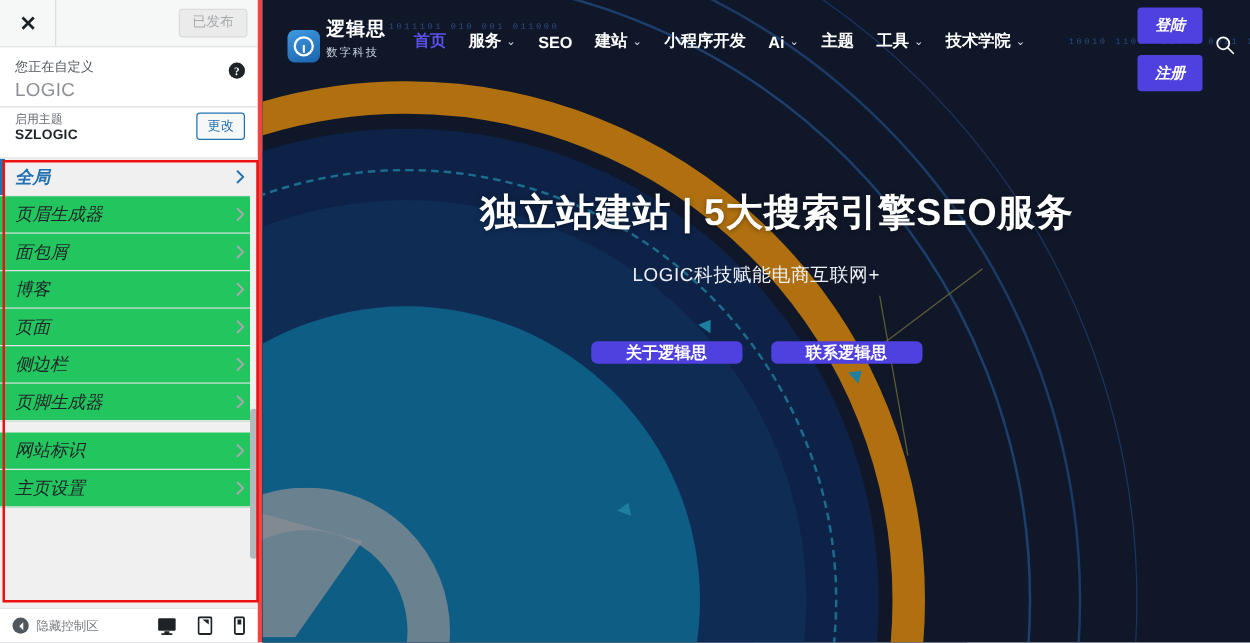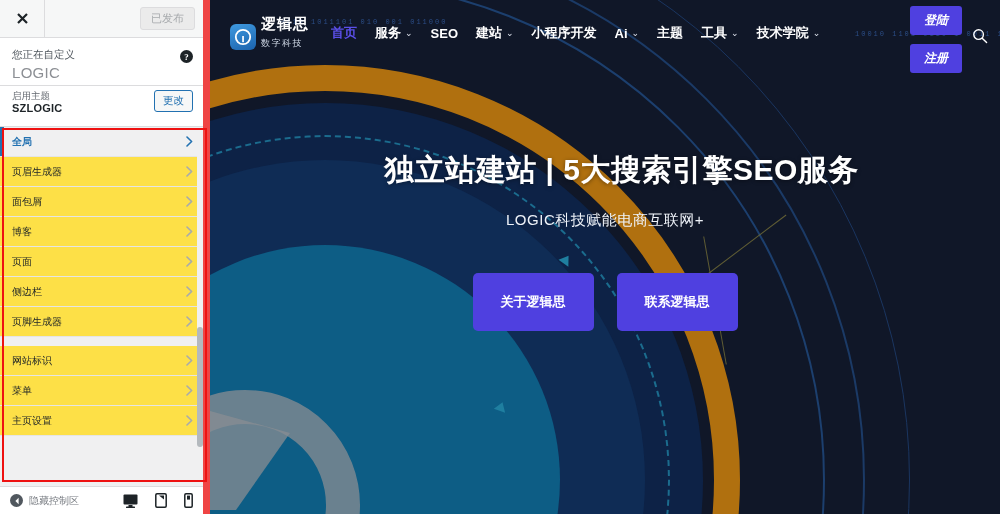--- a/index.html
+++ b/index.html
@@ -9,21 +9,21 @@
     font-family: "Liberation Sans", "DejaVu Sans", sans-serif;
     background: #fff;
   }
   #app { position: relative; width: 1000px; height: 514px; display: flex; }
 
   
   .customizer {
     position: relative;
     width: 210px; height: 514px;
     background: #fff;
-    border-right: 7px solid #ef4444;
+    border-right: 4px solid #ef4444;
     display: flex; flex-direction: column;
     flex: 0 0 210px;
   }
   .cz-topbar {
     height: 38px; flex: 0 0 38px;
     background: #f6f7f7;
     border-bottom: 1px solid #dcdcde;
     display: flex; align-items: stretch;
   }
   .cz-close {
@@ -85,24 +85,24 @@
   .cz-list-wrap {
     flex: 1; position: relative; overflow: hidden;
     background: #f0f0f1;
   }
   .cz-list { background: #fff; }
   .cz-gap { height: 9px; background: #f0f0f1; }
   .cz-item {
     height: 30px; padding: 0 10px 0 12px;
     display: flex; align-items: center; justify-content: space-between;
     border-bottom: 1px solid #e5e5e5;
-    background: #fde047; cursor: pointer;
+    background: #22c55e; cursor: pointer;
     position: relative;
   }
-  .cz-item .lbl { font-size: 10px; color: #1d2327; }
+  .cz-item .lbl { font-size: 14px; color: #1d2327; font-style: italic; }
   .cz-item .chev { color: #a7aaad; display: flex; }
   .cz-item.active { background: #f0f0f1; }
   .cz-item.active::before {
     content:""; position:absolute; left:0; top:0; bottom:0; width:4px; background:#2271b1;
   }
   .cz-item.active .lbl { color: #2271b1; font-weight: bold; }
   .cz-item.active .chev { color: #2271b1; }
 
   .cz-scrollbar {
     position: absolute; right: 0; top: 0; width: 6px; height: 100%;
@@ -255,21 +255,21 @@
     font-size: 30px; color: #fff; font-weight: bold; letter-spacing: .5px;
     text-shadow: 0 1px 4px rgba(0,0,0,.4);
     padding-left: 33px;
   }
   .hero-sub {
     margin-top: 20px; font-size: 15px; color: #eef2f8; letter-spacing: .5px;
   }
   .hero-btns { margin-top: 43px; display: flex; justify-content: center; gap: 23px; }
   .hero-btn {
     background: #4f40e0; color: #fff; border: none; border-radius: 5px;
-    font-size: 13px; font-weight: bold; padding: 20px 28px; cursor: pointer;
+    font-size: 13px; font-weight: bold; padding: 0 28px; cursor: pointer;
     white-space: nowrap;
   }
 </style>
 </head>
 <body>
 
 <div id="app">
 
   <div class="customizer">
 
@@ -353,28 +353,20 @@
               <svg width="7" height="11" viewBox="0 0 7 11">
                 <path d="M1 1 L5.6 5.5 L1 10" stroke="currentColor" stroke-width="1.6" fill="none" stroke-linecap="round" stroke-linejoin="round"></path>
               </svg>
             </span>
           </div>
         </div>
       <div class="cz-gap"></div>
       <div class="cz-list" id="group2">
           <div class="cz-item">
             <span class="lbl">网站标识</span>
-            <span class="chev">
-              <svg width="7" height="11" viewBox="0 0 7 11">
-                <path d="M1 1 L5.6 5.5 L1 10" stroke="currentColor" stroke-width="1.6" fill="none" stroke-linecap="round" stroke-linejoin="round"></path>
-              </svg>
-            </span>
-          </div>
-          <div class="cz-item">
-            <span class="lbl">菜单</span>
             <span class="chev">
               <svg width="7" height="11" viewBox="0 0 7 11">
                 <path d="M1 1 L5.6 5.5 L1 10" stroke="currentColor" stroke-width="1.6" fill="none" stroke-linecap="round" stroke-linejoin="round"></path>
               </svg>
             </span>
           </div>
           <div class="cz-item">
             <span class="lbl">主页设置</span>
             <span class="chev">
               <svg width="7" height="11" viewBox="0 0 7 11">

